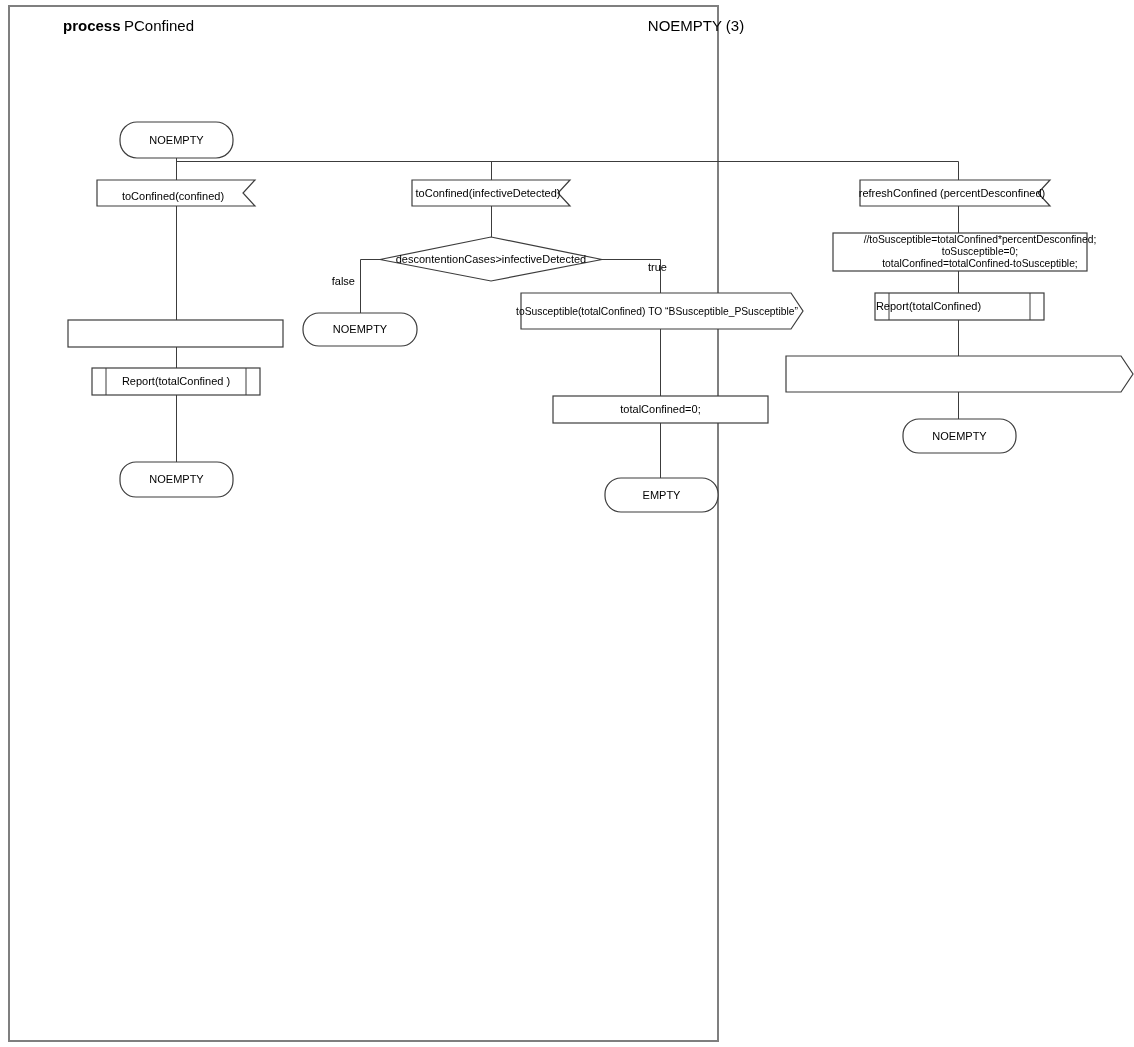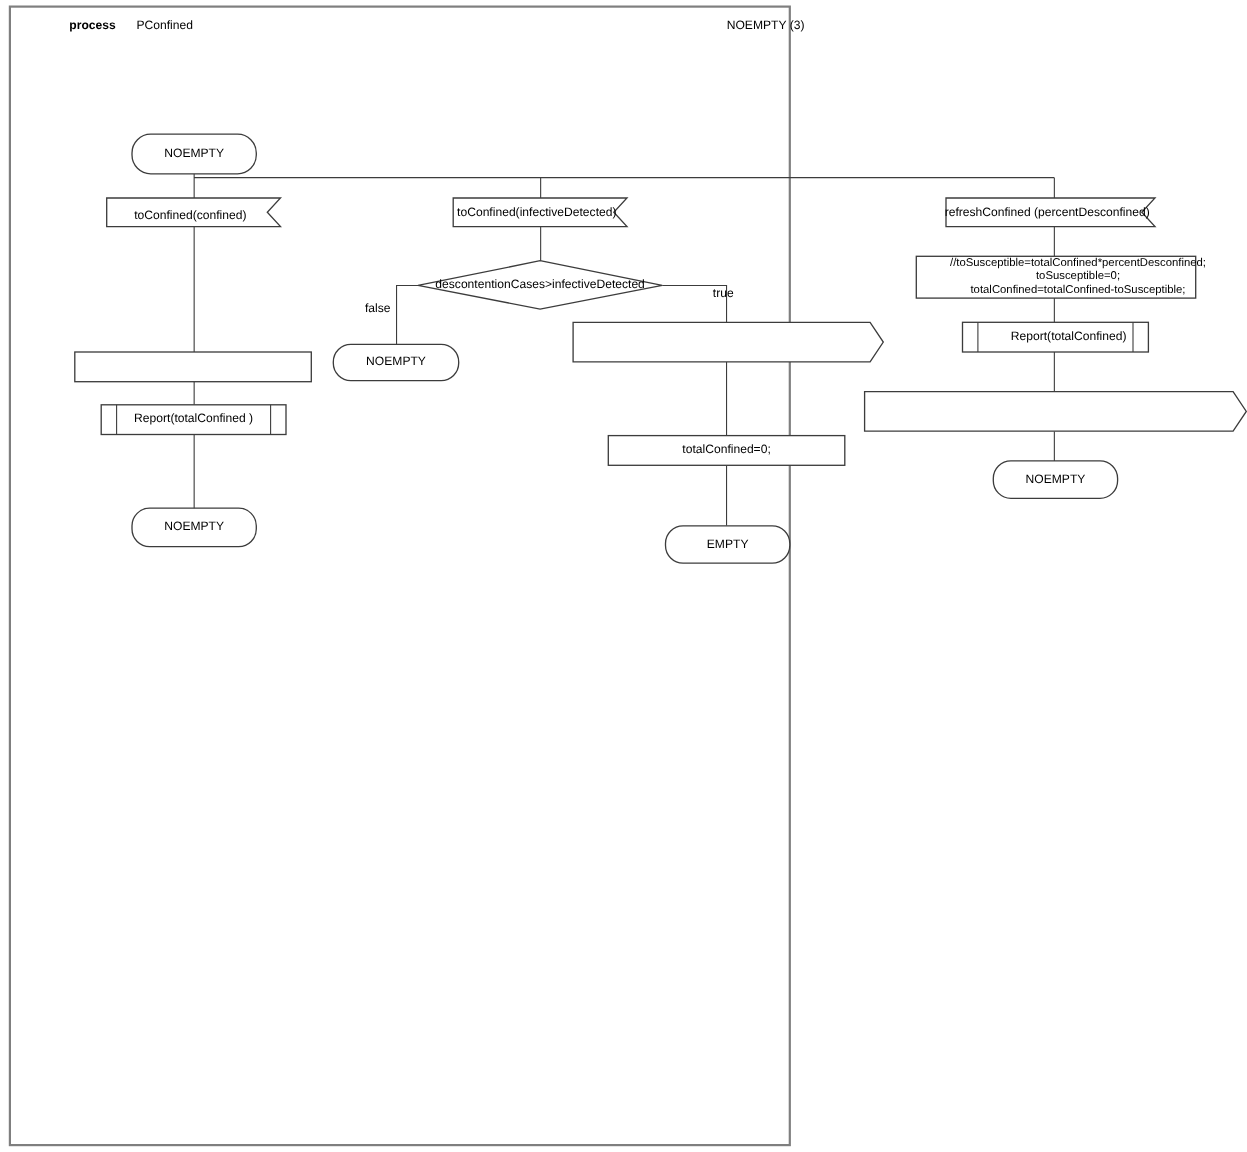--- a/index.html
+++ b/index.html
@@ -16,21 +16,21 @@
     position:absolute;
     display:flex;align-items:center;justify-content:center;
     font-size:11px;line-height:13px;
     white-space:nowrap;
     color:#000;
   }
   .lbl.small{font-size:10.3px;}
   .lbl.multiline{flex-direction:column;font-size:10.3px;line-height:12px;white-space:nowrap;}
   .lbl.left{justify-content:flex-start;margin-top:32px;}
   .lbl.right{justify-content:flex-end;}
-  .hdr{position:absolute;font-size:11px;padding-left:36px;}
+  .hdr{position:absolute;font-size:15px;padding-left:36px;}
   .hdr.bold{font-weight:bold;}
 </style>
 </head>
 <body>
 
 <div class="canvas">
 
   <svg class="geom" width="1134" height="1047" viewBox="0 0 1134 1047">
 
     <rect x="9" y="6" width="709" height="1035" fill="none" stroke="#7f7f7f" stroke-width="2"></rect>
@@ -89,25 +89,26 @@
 
   <div class="lbl" style="left:97px;top:180px;width:152px;height:32px;">toConfined(confined)</div>
   <div class="lbl" style="left:92px;top:368px;width:168px;height:27px;">Report(totalConfined )</div>
   <div class="lbl" style="left:120px;top:462px;width:113px;height:35px;">NOEMPTY</div>
 
   <div class="lbl" style="left:412px;top:180px;width:152px;height:26px;">toConfined(infectiveDetected)</div>
   <div class="lbl" style="left:380px;top:237px;width:222px;height:44px;">descontentionCases&gt;infectiveDetected</div>
   <div class="lbl right" style="left:317px;top:243px;width:38px;height:13px;margin-top:32px;">false</div>
   <div class="lbl left" style="left:648px;top:229px;width:36px;height:13px;">true</div>
   <div class="lbl" style="left:303px;top:313px;width:114px;height:33px;">NOEMPTY</div>
+  <div class="lbl small" style="left:523px;top:293px;width:268px;height:36px;">toSusceptible(totalConfined) TO “BSusceptible_PSusceptible”</div>
   <div class="lbl" style="left:553px;top:396px;width:215px;height:27px;">totalConfined=0;</div>
   <div class="lbl" style="left:605px;top:478px;width:113px;height:34px;border-radius:15px;">EMPTY</div>
 
   <div class="lbl" style="left:860px;top:180px;width:184px;height:26px;">refreshConfined (percentDesconfined)</div>
   <div class="lbl multiline" style="left:833px;top:233px;width:294px;height:38px;">
     <span>//toSusceptible=totalConfined*percentDesconfined;</span>
     <span>toSusceptible=0;</span>
     <span>totalConfined=totalConfined-toSusceptible;</span>
   </div>
-  <div class="lbl" style="left:887px;top:293px;width:169px;height:27px;">Report(totalConfined)</div>
+  <div class="lbl" style="left:844px;top:293px;width:169px;height:27px;">Report(totalConfined)</div>
   <div class="lbl" style="left:903px;top:419px;width:113px;height:34px;">NOEMPTY</div>
 
 </div>
 
 </body></html>

